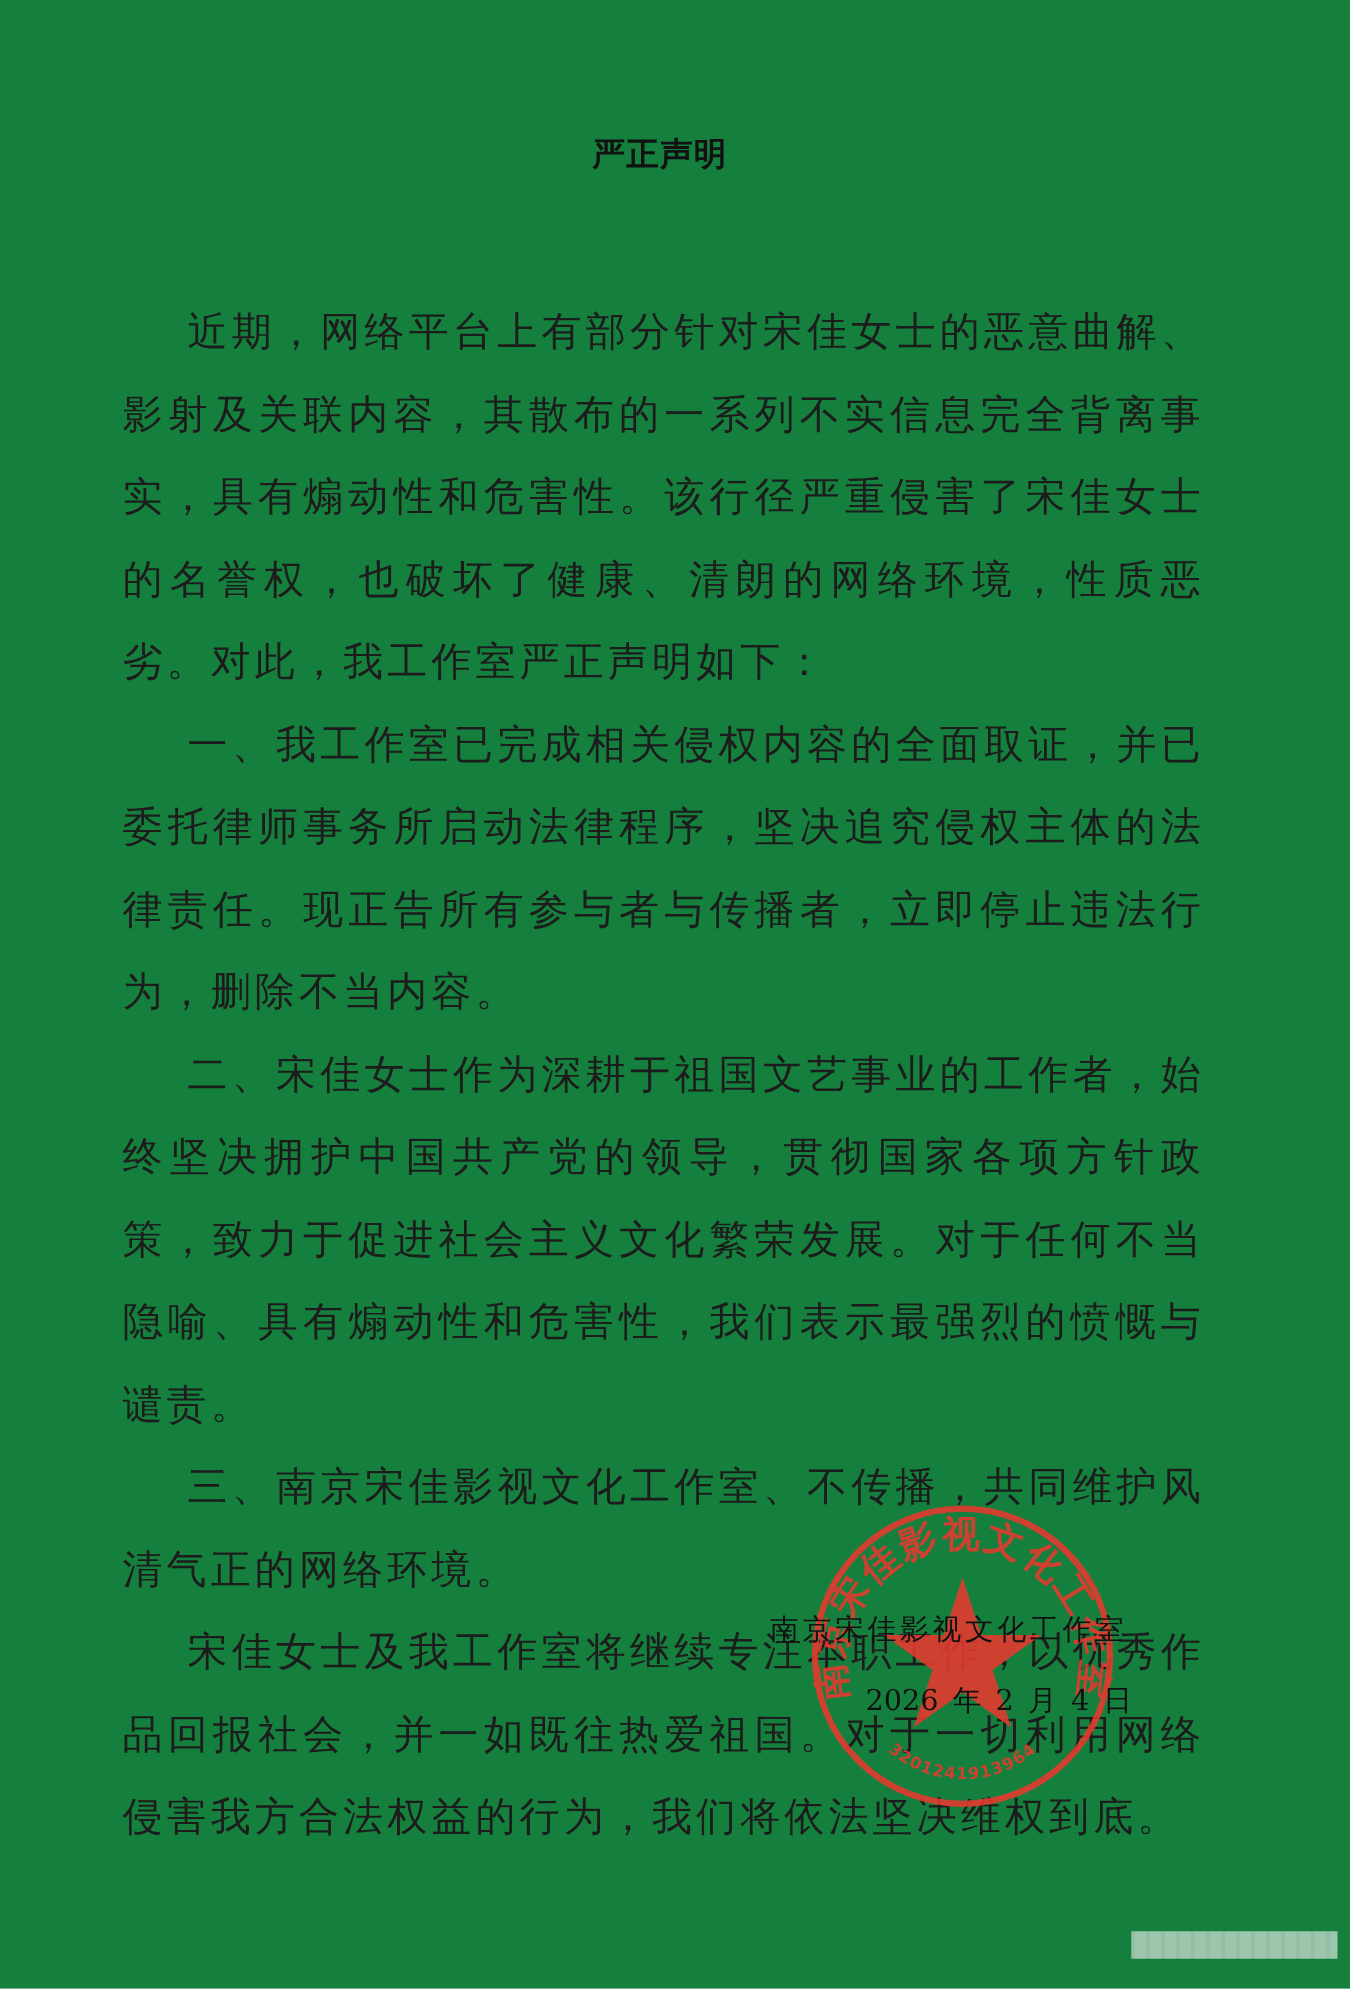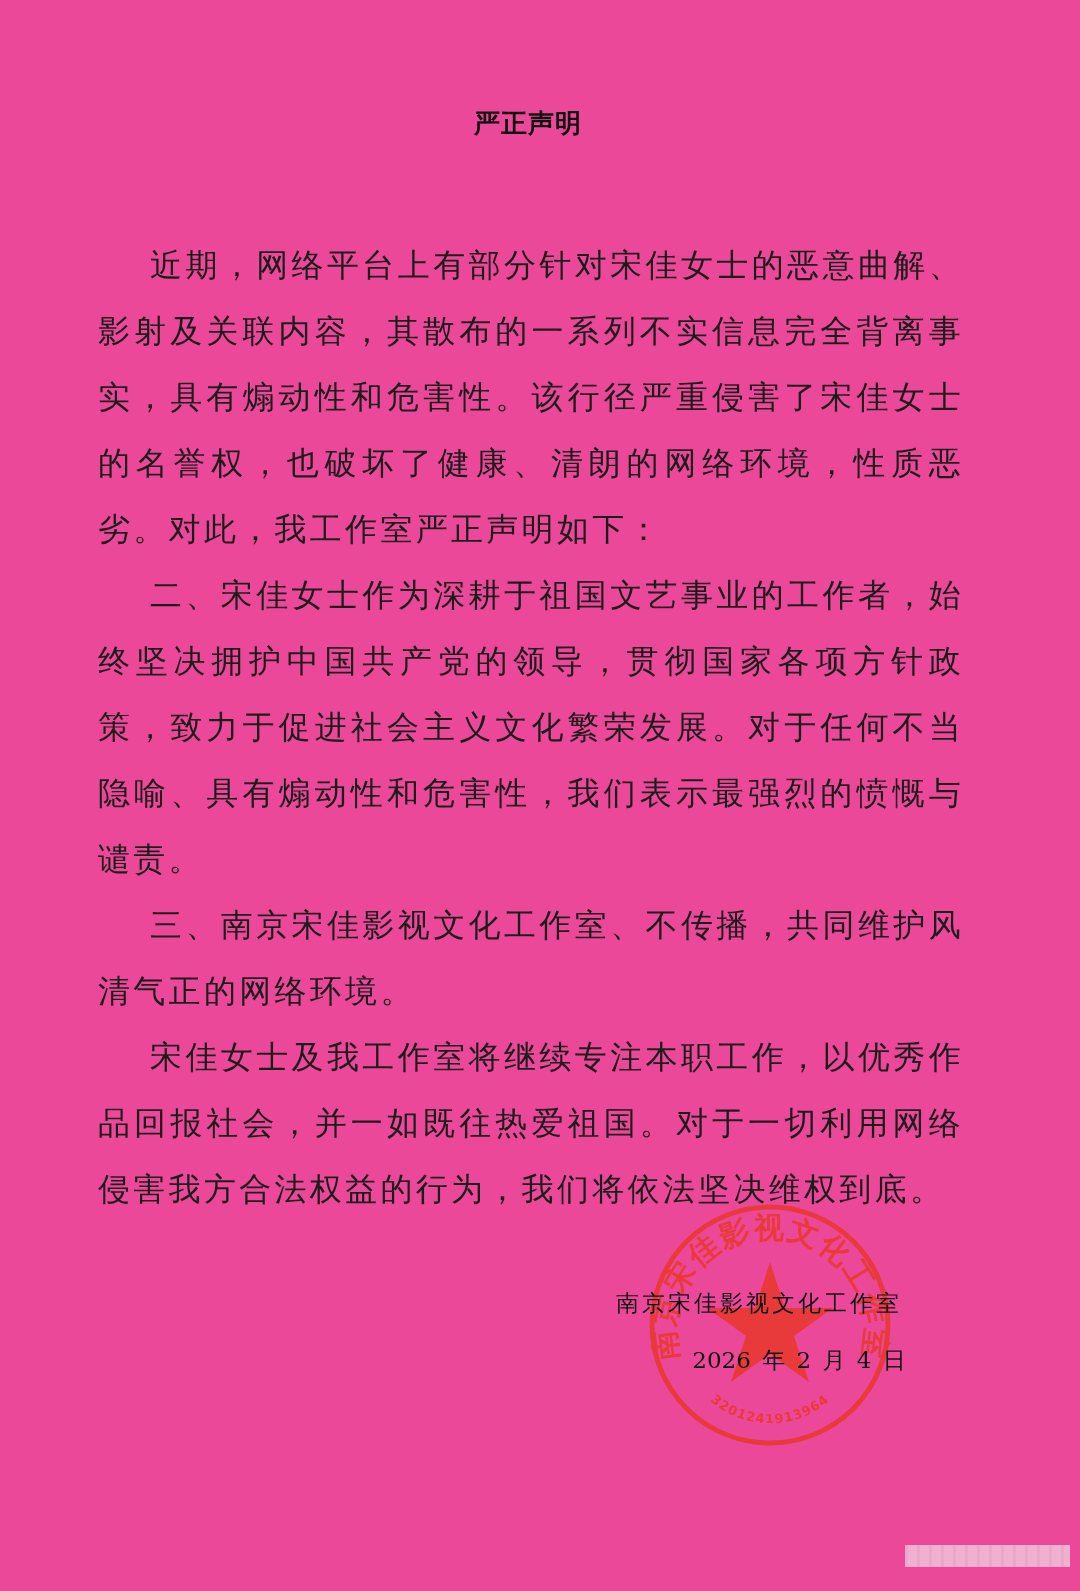--- a/index.html
+++ b/index.html
@@ -13,21 +13,21 @@
       position: relative;
       overflow: hidden;
       font-family: "DejaVu Serif", "Liberation Serif", serif;
       color: #1a1a1a;
     }
     .page {
       position: absolute;
       left: 0; top: 0;
       width: 1080px;
       height: 1591px;
-      background: #ec4899;
+      background: #15803d;
     }
     .title {
       position: absolute;
       top: 106px;
       left: 0;
       width: 1056px;
       text-align: center;
       font-size: 26px;
       font-weight: bold;
       letter-spacing: 1px;
@@ -89,20 +89,21 @@
   </style>
 </head>
 <body>
 
 <div class="page">
 
   <div class="title">严正声明</div>
 
   <div class="body-text">
     <p class="para">近期，网络平台上有部分针对宋佳女士的恶意曲解、影射及关联内容，其散布的一系列不实信息完全背离事实，具有煽动性和危害性。该行径严重侵害了宋佳女士的名誉权，也破坏了健康、清朗的网络环境，性质恶劣。对此，我工作室严正声明如下：</p>
+    <p class="para">一、我工作室已完成相关侵权内容的全面取证，并已委托律师事务所启动法律程序，坚决追究侵权主体的法律责任。现正告所有参与者与传播者，立即停止违法行为，删除不当内容。</p>
     <p class="para">二、宋佳女士作为深耕于祖国文艺事业的工作者，始终坚决拥护中国共产党的领导，贯彻国家各项方针政策，致力于促进社会主义文化繁荣发展。对于任何不当隐喻、具有煽动性和危害性，我们表示最强烈的愤慨与谴责。</p>
     <p class="para">三、南京宋佳影视文化工作室、不传播，共同维护风清气正的网络环境。</p>
     <p class="para">宋佳女士及我工作室将继续专注本职工作，以优秀作品回报社会，并一如既往热爱祖国。对于一切利用网络侵害我方合法权益的行为，我们将依法坚决维权到底。</p>
   </div>
 
   <div class="stamp">
     <svg width="250" height="250" viewBox="0 0 250 250">
       <defs>
         <path id="ringPath" d="M 40 175 A 95 95 0 1 1 210 175"></path>
         <path id="numPath" d="M 55 190 A 90 90 0 0 0 195 190"></path>

